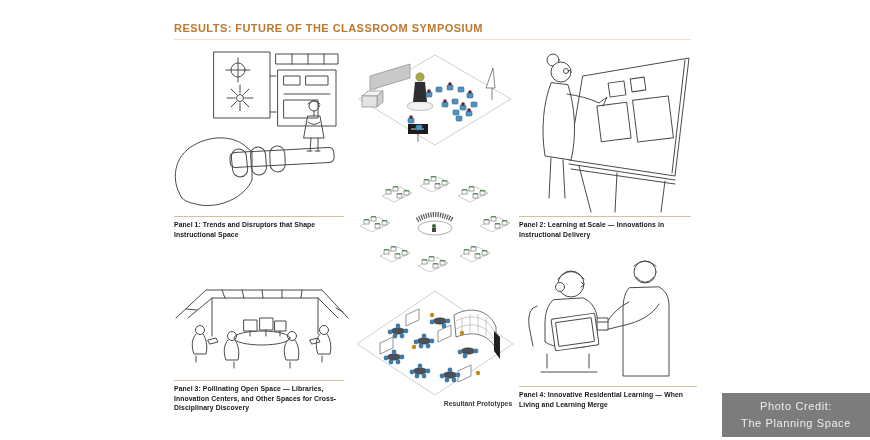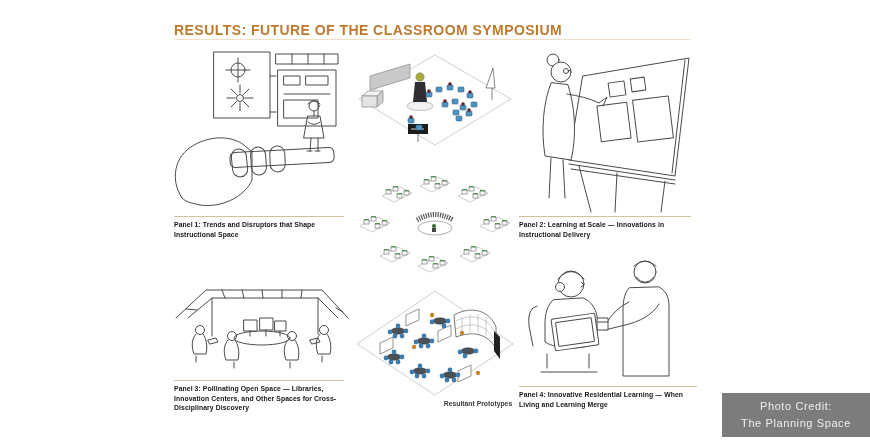--- a/index.html
+++ b/index.html
@@ -2,21 +2,21 @@
 <html><head>
 <meta charset="utf-8">
 <style>
   html,body{margin:0;padding:0;}
   body{width:870px;height:440px;background:#ffffff;overflow:hidden;
        font-family:"Liberation Sans",sans-serif;}
   .page{position:relative;width:870px;height:440px;background:#fff;}
   .abs{position:absolute;}
 
   .title{left:174px;top:22px;width:530px;
-         font-size:14px;font-weight:bold;letter-spacing:.45px;
+         font-size:11px;font-weight:bold;letter-spacing:.45px;
          color:#bd7a2e;}
   .title-rule{left:174px;top:39px;width:517px;height:1px;background:#f0dfc6;}
 
   .caption-rule{height:1.2px;background:#cfc3a0;}
   .caption{font-size:6.8px;font-weight:bold;color:#141414;
            line-height:9.6px;letter-spacing:.1px;}
 
   .center-label{left:413px;top:400px;width:130px;text-align:center;
                 font-size:6.8px;font-weight:600;color:#3c3c3c;}
 

